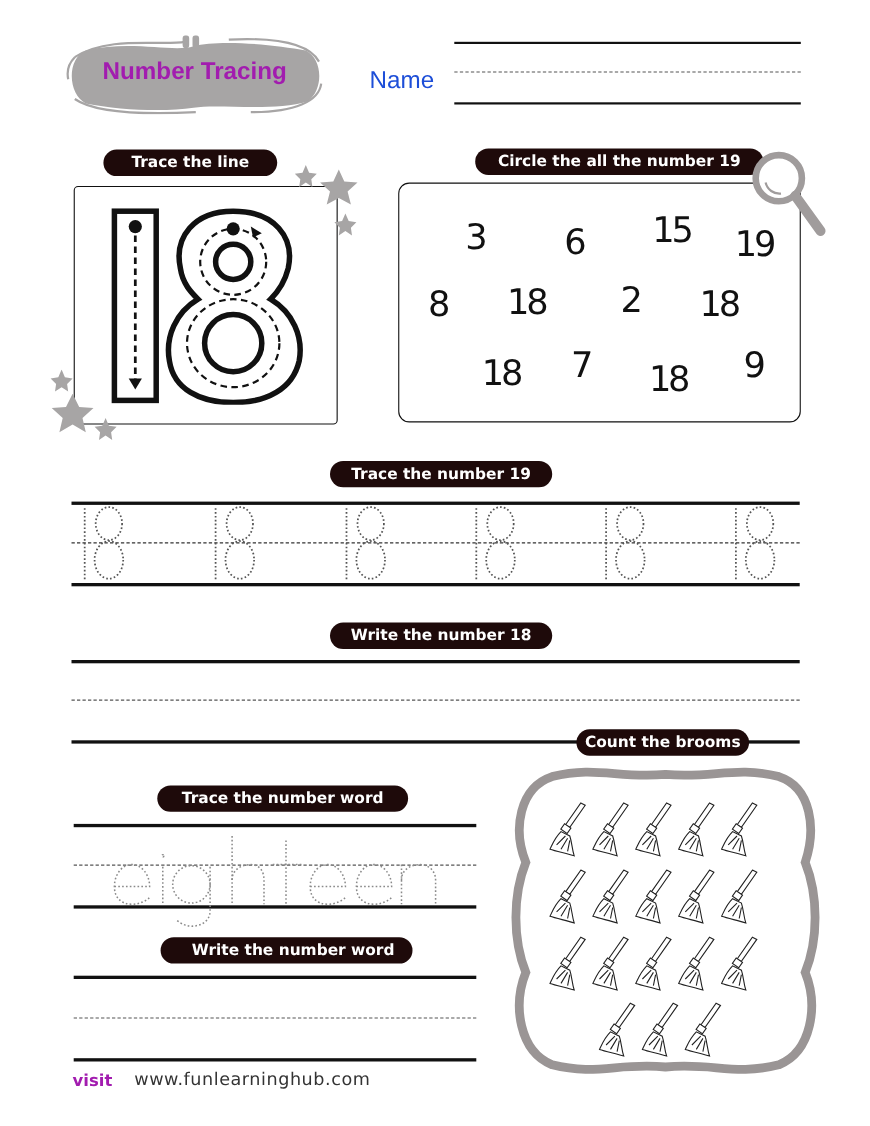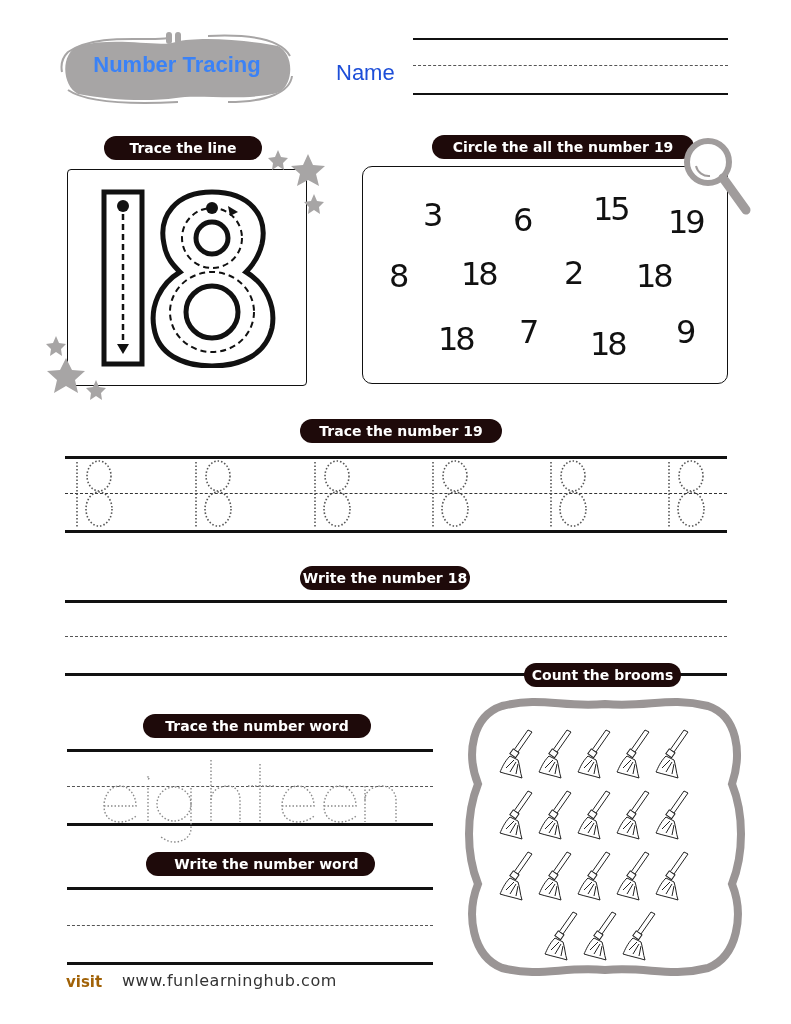--- a/index.html
+++ b/index.html
@@ -18,57 +18,57 @@
     line-height: 24px;
     text-align: center;
     white-space: nowrap;
   }
 
   .title-blob {
     position: absolute; left: 58px; top: 32px; width: 236px; height: 72px;
   }
   .title-text {
     position: absolute; left: 62px; top: 52px; width: 230px; text-align: center;
-    font-family: "Liberation Sans", sans-serif; font-weight: bold; font-size: 22px; color: #3b82f6;
+    font-family: "Liberation Sans", sans-serif; font-weight: bold; font-size: 22px; color: #a21caf;
   }
   .name-label {
     position: absolute; left: 336px; top: 60px; font-family: "Liberation Sans", sans-serif;
     font-size: 22px; color: #1d4ed8;
   }
   .hline { position: absolute; background: #111; }
   .dline { position: absolute; border-top: 1px dashed #555; height: 0; }
 
   .box { position: absolute; border: 1.5px solid #111; border-radius: 4px; background: #fff; }
   .box-rounded { border-radius: 10px; }
 
   .num {
     position: absolute; font-family: "DejaVu Sans", sans-serif; font-size: 32px; color: #111;
     letter-spacing: -3px;
   }
 
-  .footer-visit { position: absolute; left: 66px; top: 973px; font-family: "DejaVu Sans", sans-serif; font-weight: bold; font-size: 15px; color: #a16207; }
+  .footer-visit { position: absolute; left: 66px; top: 973px; font-family: "DejaVu Sans", sans-serif; font-weight: bold; font-size: 15px; color: #a21caf; }
   .footer-url { position: absolute; left: 122px; top: 971px; font-family: "DejaVu Sans", sans-serif; font-size: 16px; color: #333; letter-spacing: 0.5px; }
 </style>
 </head>
 <body>
 
 <svg class="title-blob" viewBox="0 0 236 72">
   <path d="M20 14 C60 4, 100 16, 118 10 C140 4, 190 8, 220 14 C236 22, 236 50, 222 60 C190 70, 140 62, 118 66 C90 70, 50 68, 20 62 C4 54, 2 22, 20 14 Z" fill="#a7a5a5"></path>
   <path d="M10 20 C40 0, 90 10, 110 6 M150 4 C190 2, 222 6, 232 24 M234 44 C232 60, 210 70, 170 70 M120 70 C80 72, 30 72, 10 58 M4 40 C2 30, 6 24, 10 20" fill="none" stroke="#a7a5a5" stroke-width="2"></path>
   <rect x="108" y="0" width="6" height="12" rx="3" fill="#a7a5a5"></rect>
   <rect x="117" y="0" width="6" height="12" rx="3" fill="#a7a5a5"></rect>
 </svg>
 <div class="title-text">Number Tracing</div>
 
 <div class="name-label">Name</div>
 <div class="hline" style="left:413px;top:38px;width:315px;height:2px;"></div>
 <div class="dline" style="left:413px;top:65px;width:315px;"></div>
 <div class="hline" style="left:413px;top:93px;width:315px;height:2px;"></div>
 
-<div class="pill" style="left:104px;top:136px;width:158px;">Trace the line</div>
+<div class="pill" style="left:94px;top:136px;width:158px;">Trace the line</div>
 <div class="box" style="left:67px;top:169px;width:240px;height:217px;"></div>
 <svg style="position:absolute;left:100px;top:188px;" width="180" height="180" viewBox="0 0 180 180">
 
   <rect x="4" y="4" width="38" height="172" fill="none" stroke="#111" stroke-width="5"></rect>
   <circle cx="23" cy="18" r="6" fill="#111"></circle>
   <line x1="23" y1="26" x2="23" y2="158" stroke="#111" stroke-width="2.5" stroke-dasharray="6,4"></line>
   <polygon points="17,156 29,156 23,166" fill="#111"></polygon>
 
   <path d="M112 4 C150 4, 168 28, 162 56 C158 72, 150 80, 146 84 C166 96, 176 118, 172 140 C166 166, 142 178, 112 178 C82 178, 58 166, 54 140 C50 118, 60 96, 80 84 C74 78, 66 70, 64 56 C58 28, 76 4, 112 4 Z" fill="none" stroke="#111" stroke-width="5"></path>
   <circle cx="112" cy="50" r="16" fill="none" stroke="#111" stroke-width="5"></circle>
@@ -142,21 +142,21 @@
         <ellipse cx="22" cy="51" rx="13" ry="17"></ellipse>
       </g>
     <g transform="translate(604,0)">
         <line x1="0" y1="4" x2="0" y2="70"></line>
         <ellipse cx="22" cy="18" rx="12" ry="15"></ellipse>
         <ellipse cx="22" cy="51" rx="13" ry="17"></ellipse>
       </g>
   </g>
 </svg>
 
-<div class="pill" style="left:300px;top:566px;width:170px;">Write the number 18</div>
+<div class="pill" style="left:300px;top:566px;width:202px;">Write the number 18</div>
 <div class="hline" style="left:65px;top:600px;width:662px;height:3px;"></div>
 <div class="dline" style="left:65px;top:636px;width:662px;"></div>
 <div class="hline" style="left:65px;top:673px;width:662px;height:3px;"></div>
 
 <div class="pill" style="left:143px;top:714px;width:228px;">Trace the number word</div>
 <div class="hline" style="left:67px;top:749px;width:366px;height:3px;"></div>
 <div class="dline" style="left:67px;top:786px;width:366px;"></div>
 <div class="hline" style="left:67px;top:823px;width:366px;height:3px;"></div>
 <svg style="position:absolute;left:100px;top:754px;" width="300" height="90" viewBox="0 0 300 90">
   <g fill="none" stroke="#8a8a8a" stroke-width="1.4" stroke-dasharray="1.5,2">

